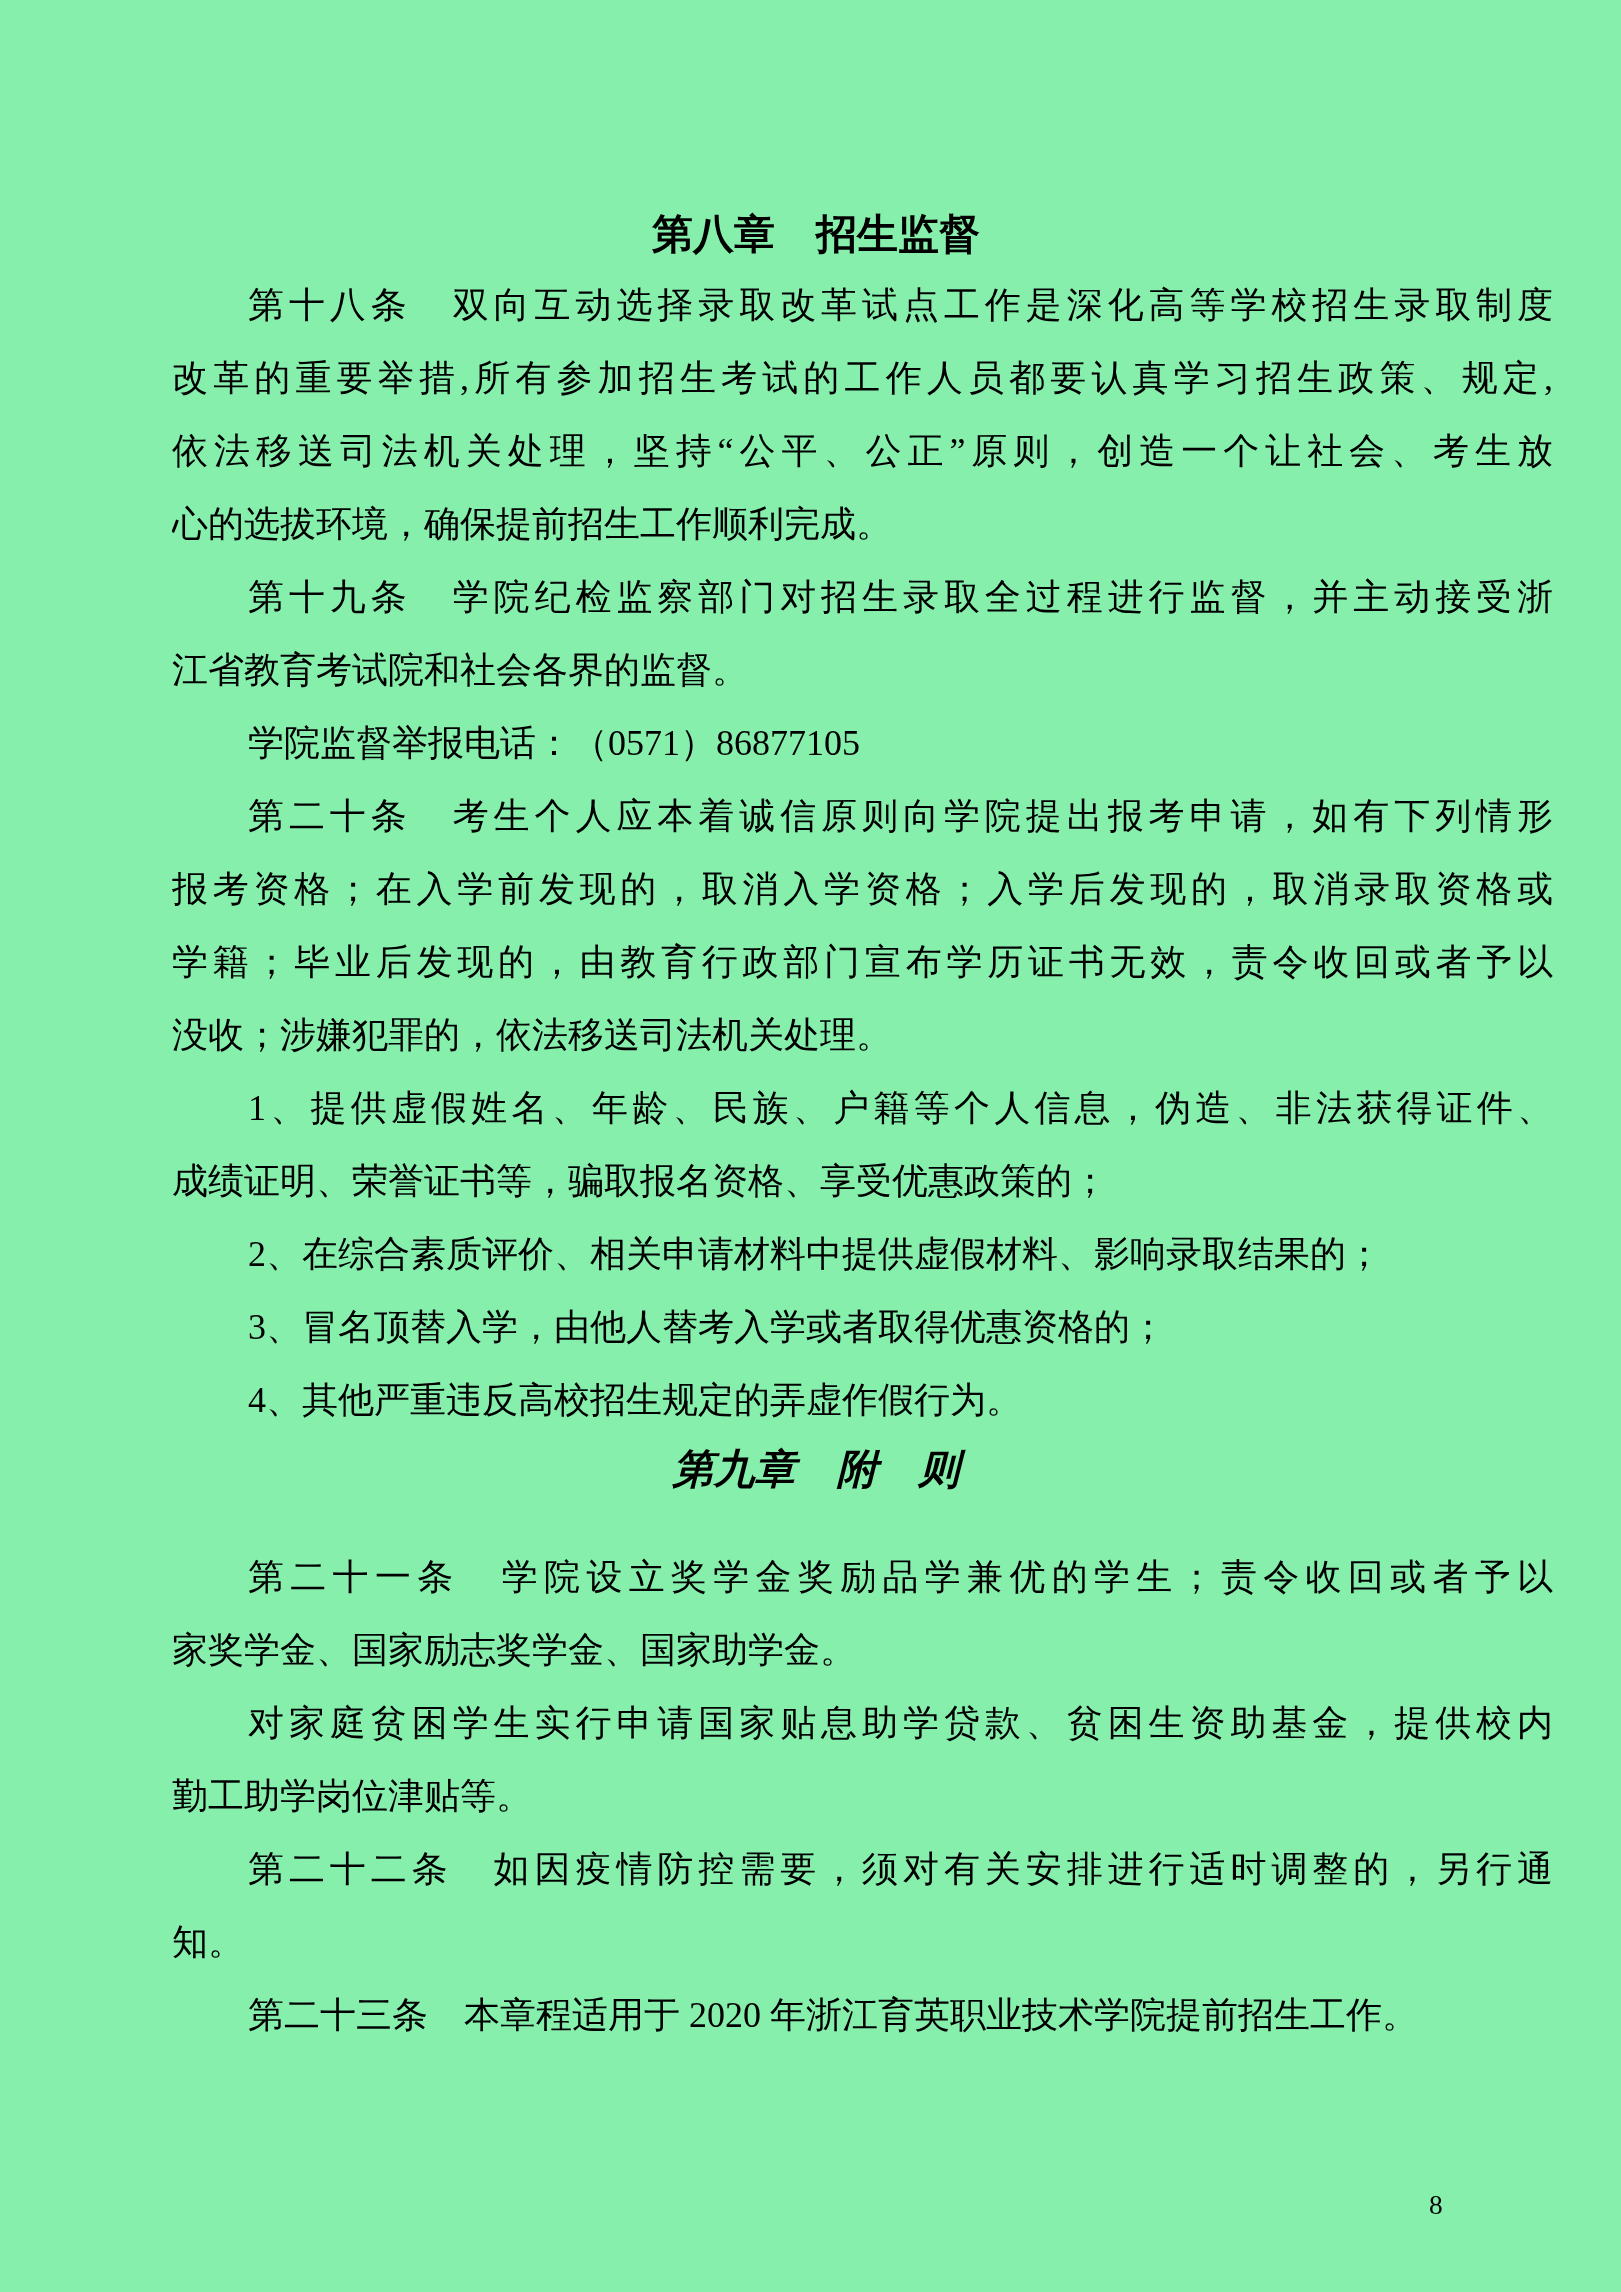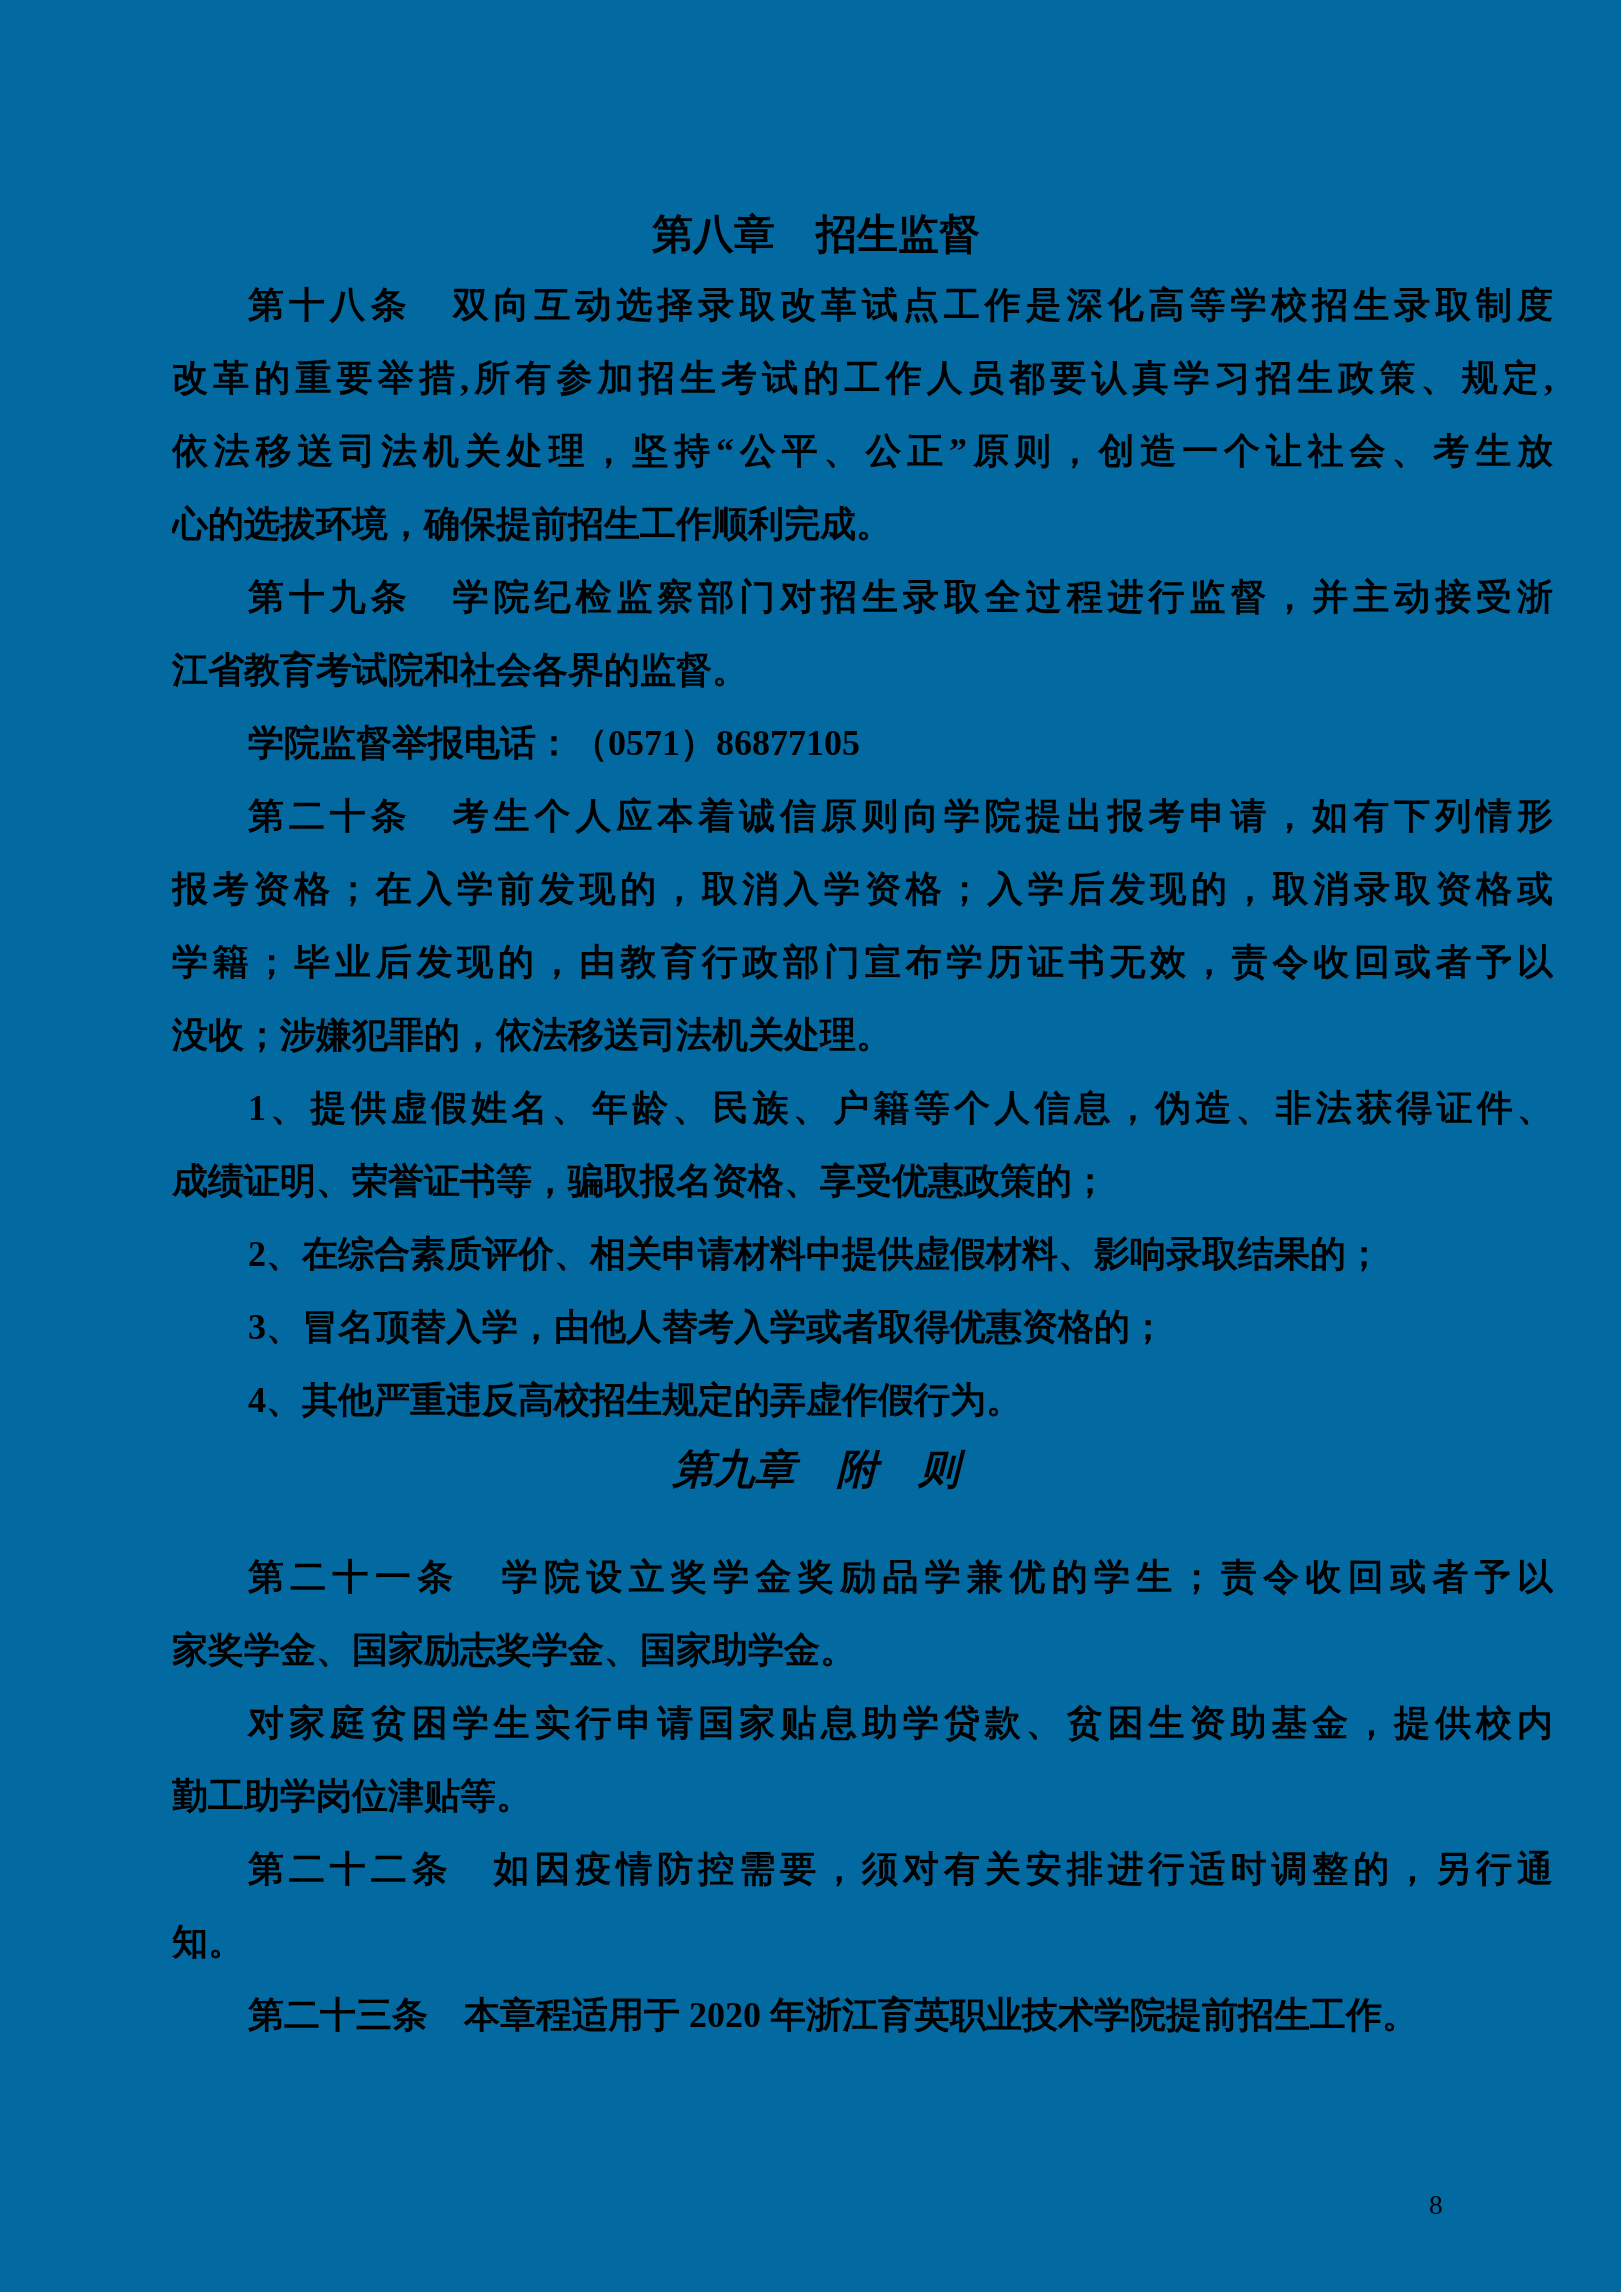--- a/index.html
+++ b/index.html
@@ -5,21 +5,21 @@
   html, body {
     margin: 0;
     padding: 0;
     background: #e8e8e8;
   }
   .page {
     position: relative;
     width: 1621px;
     height: 2293px;
     margin: 0 auto;
-    background: #0369a1;
+    background: #86efac;
     color: #000000;
     font-family: "Liberation Serif", "DejaVu Serif", serif;
     overflow: hidden;
   }
   .chapter-heading {
     margin: 0;
     padding: 0 161px 0 172px;
     text-align: center;
     font-size: 41px;
     font-weight: bold;
@@ -30,21 +30,20 @@
     margin-bottom: 2px;
   }
   .chapter-heading.ch9 {
     margin-top: 0;
     margin-bottom: 0;
     font-style: italic;
   }
   .body-lines {
     padding-left: 172px;
     padding-right: 68px;
-    font-weight: bold;
   }
   .body-lines.ch9-body {
     margin-top: 39px;
   }
   .line {
     font-size: 36px;
     line-height: 73px;
     height: 73px;
     text-align: left;
     white-space: normal;

